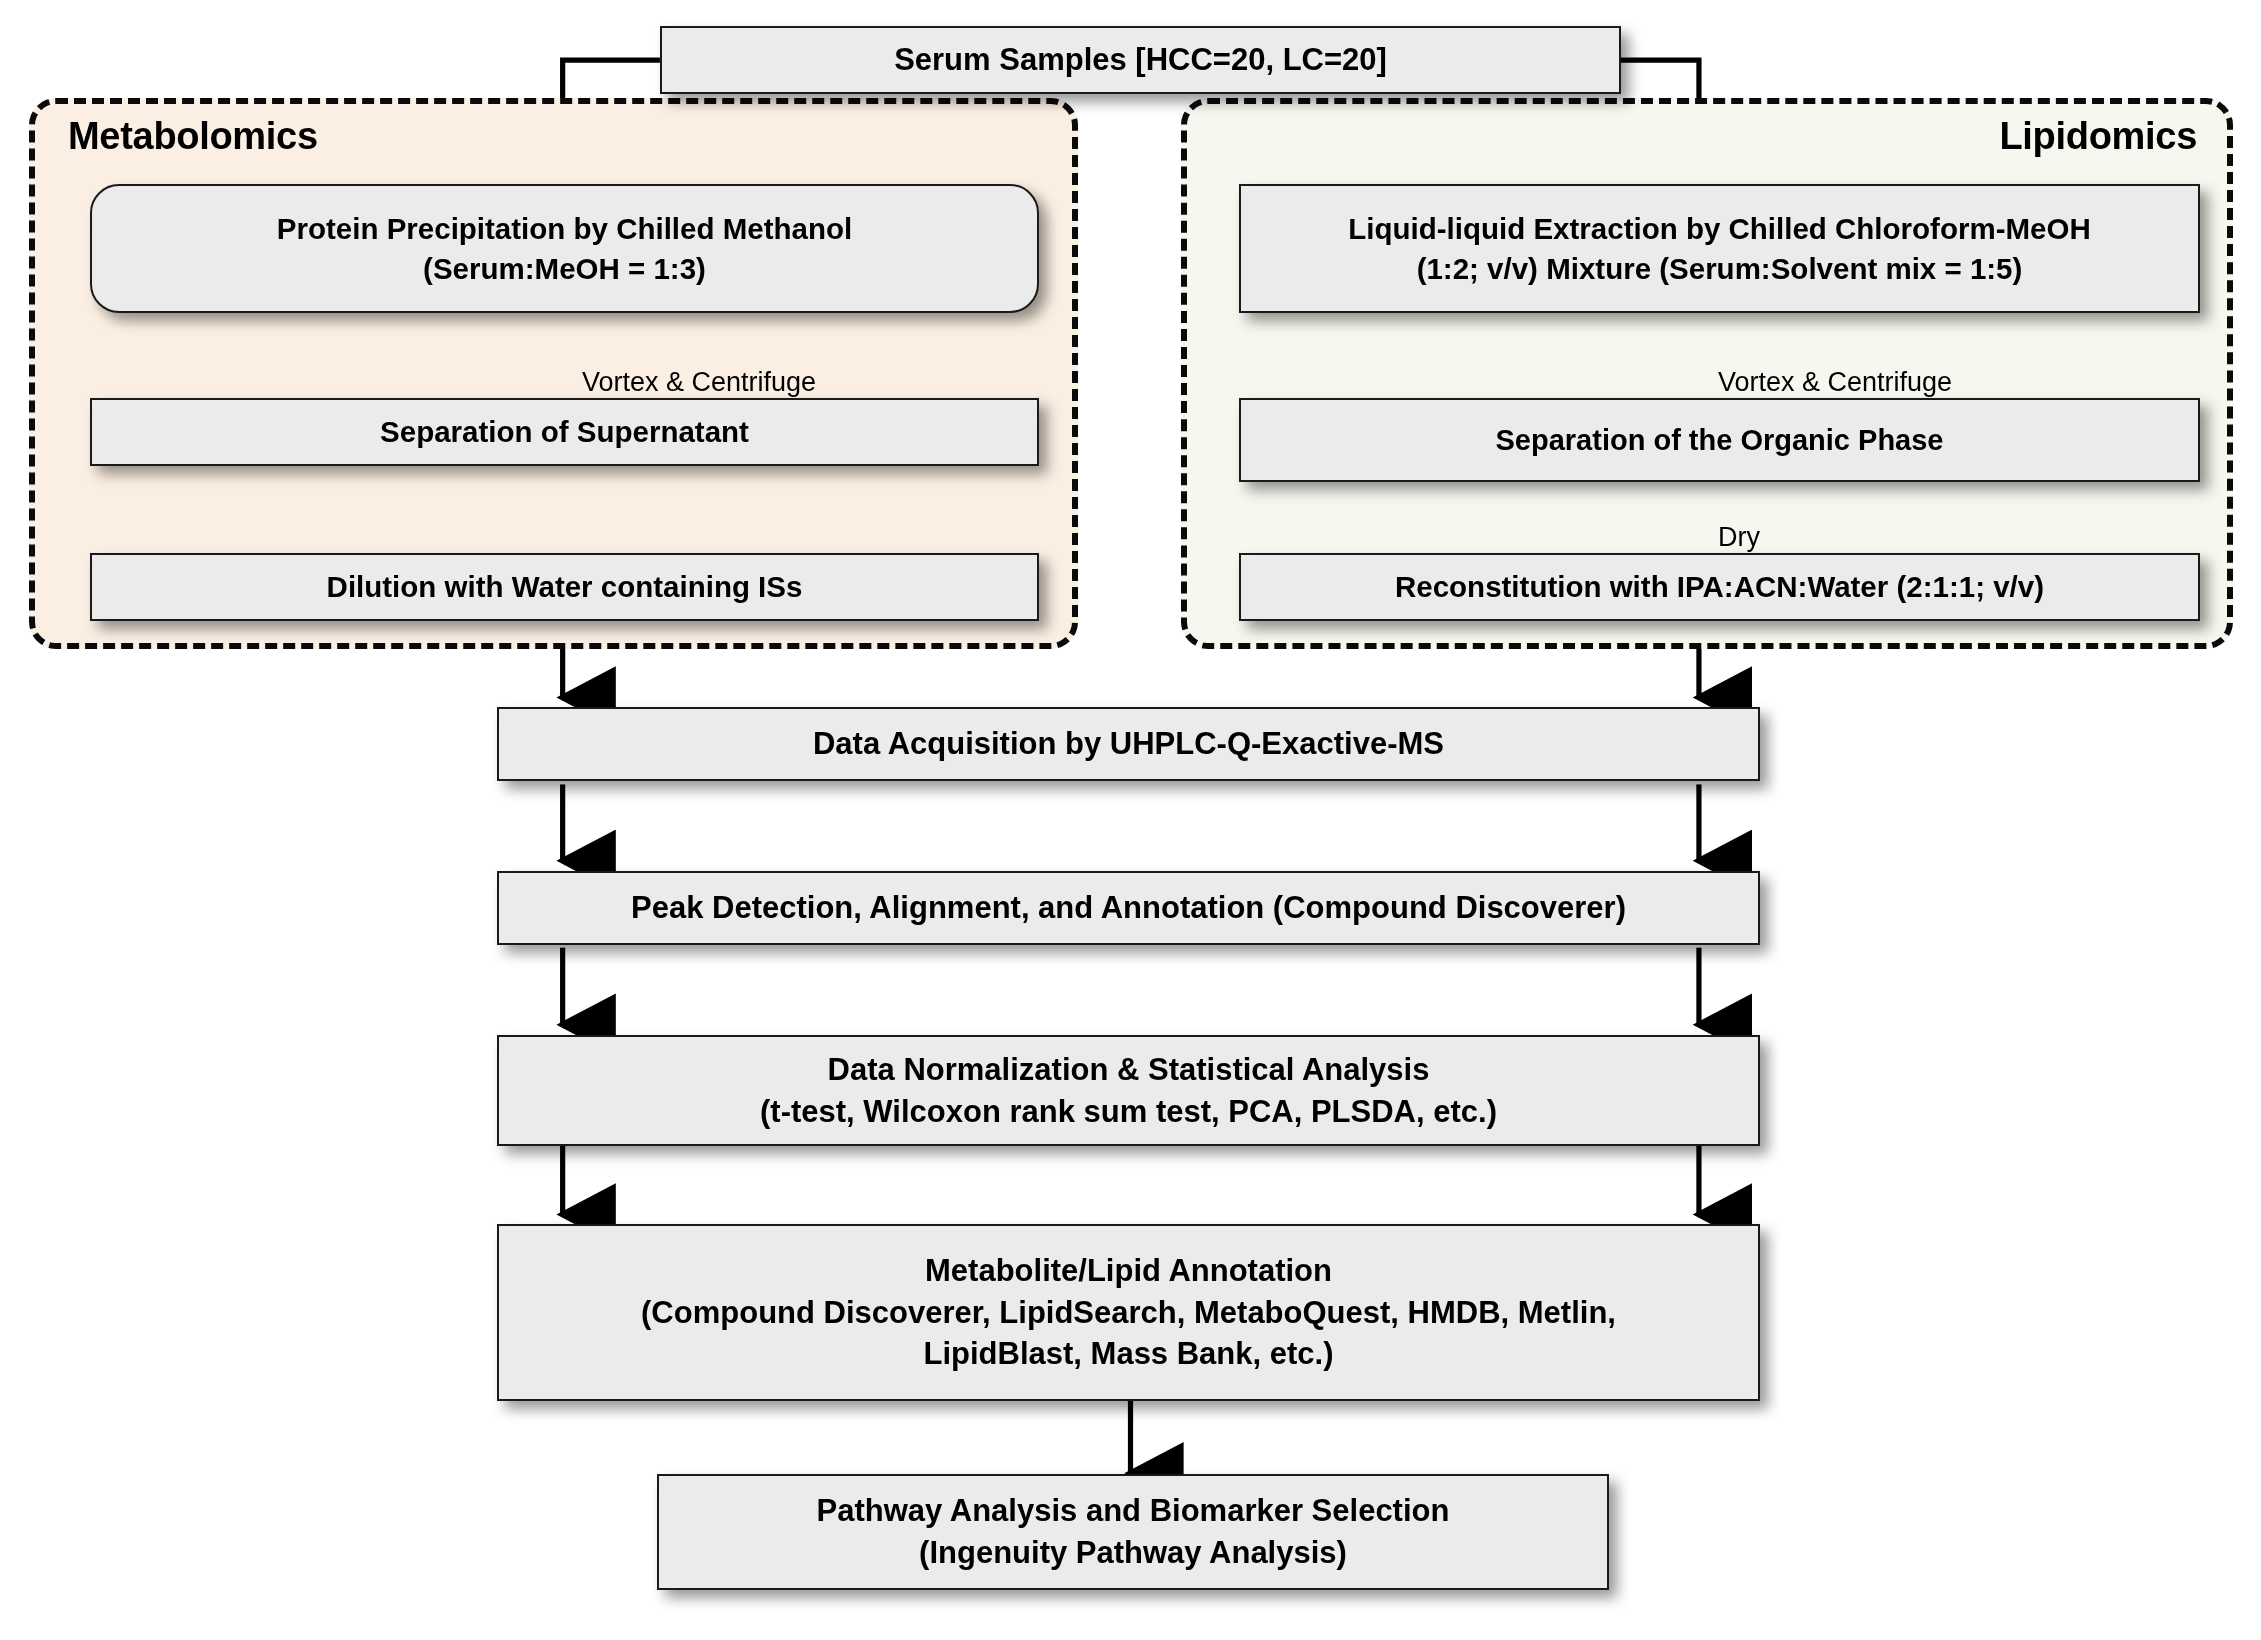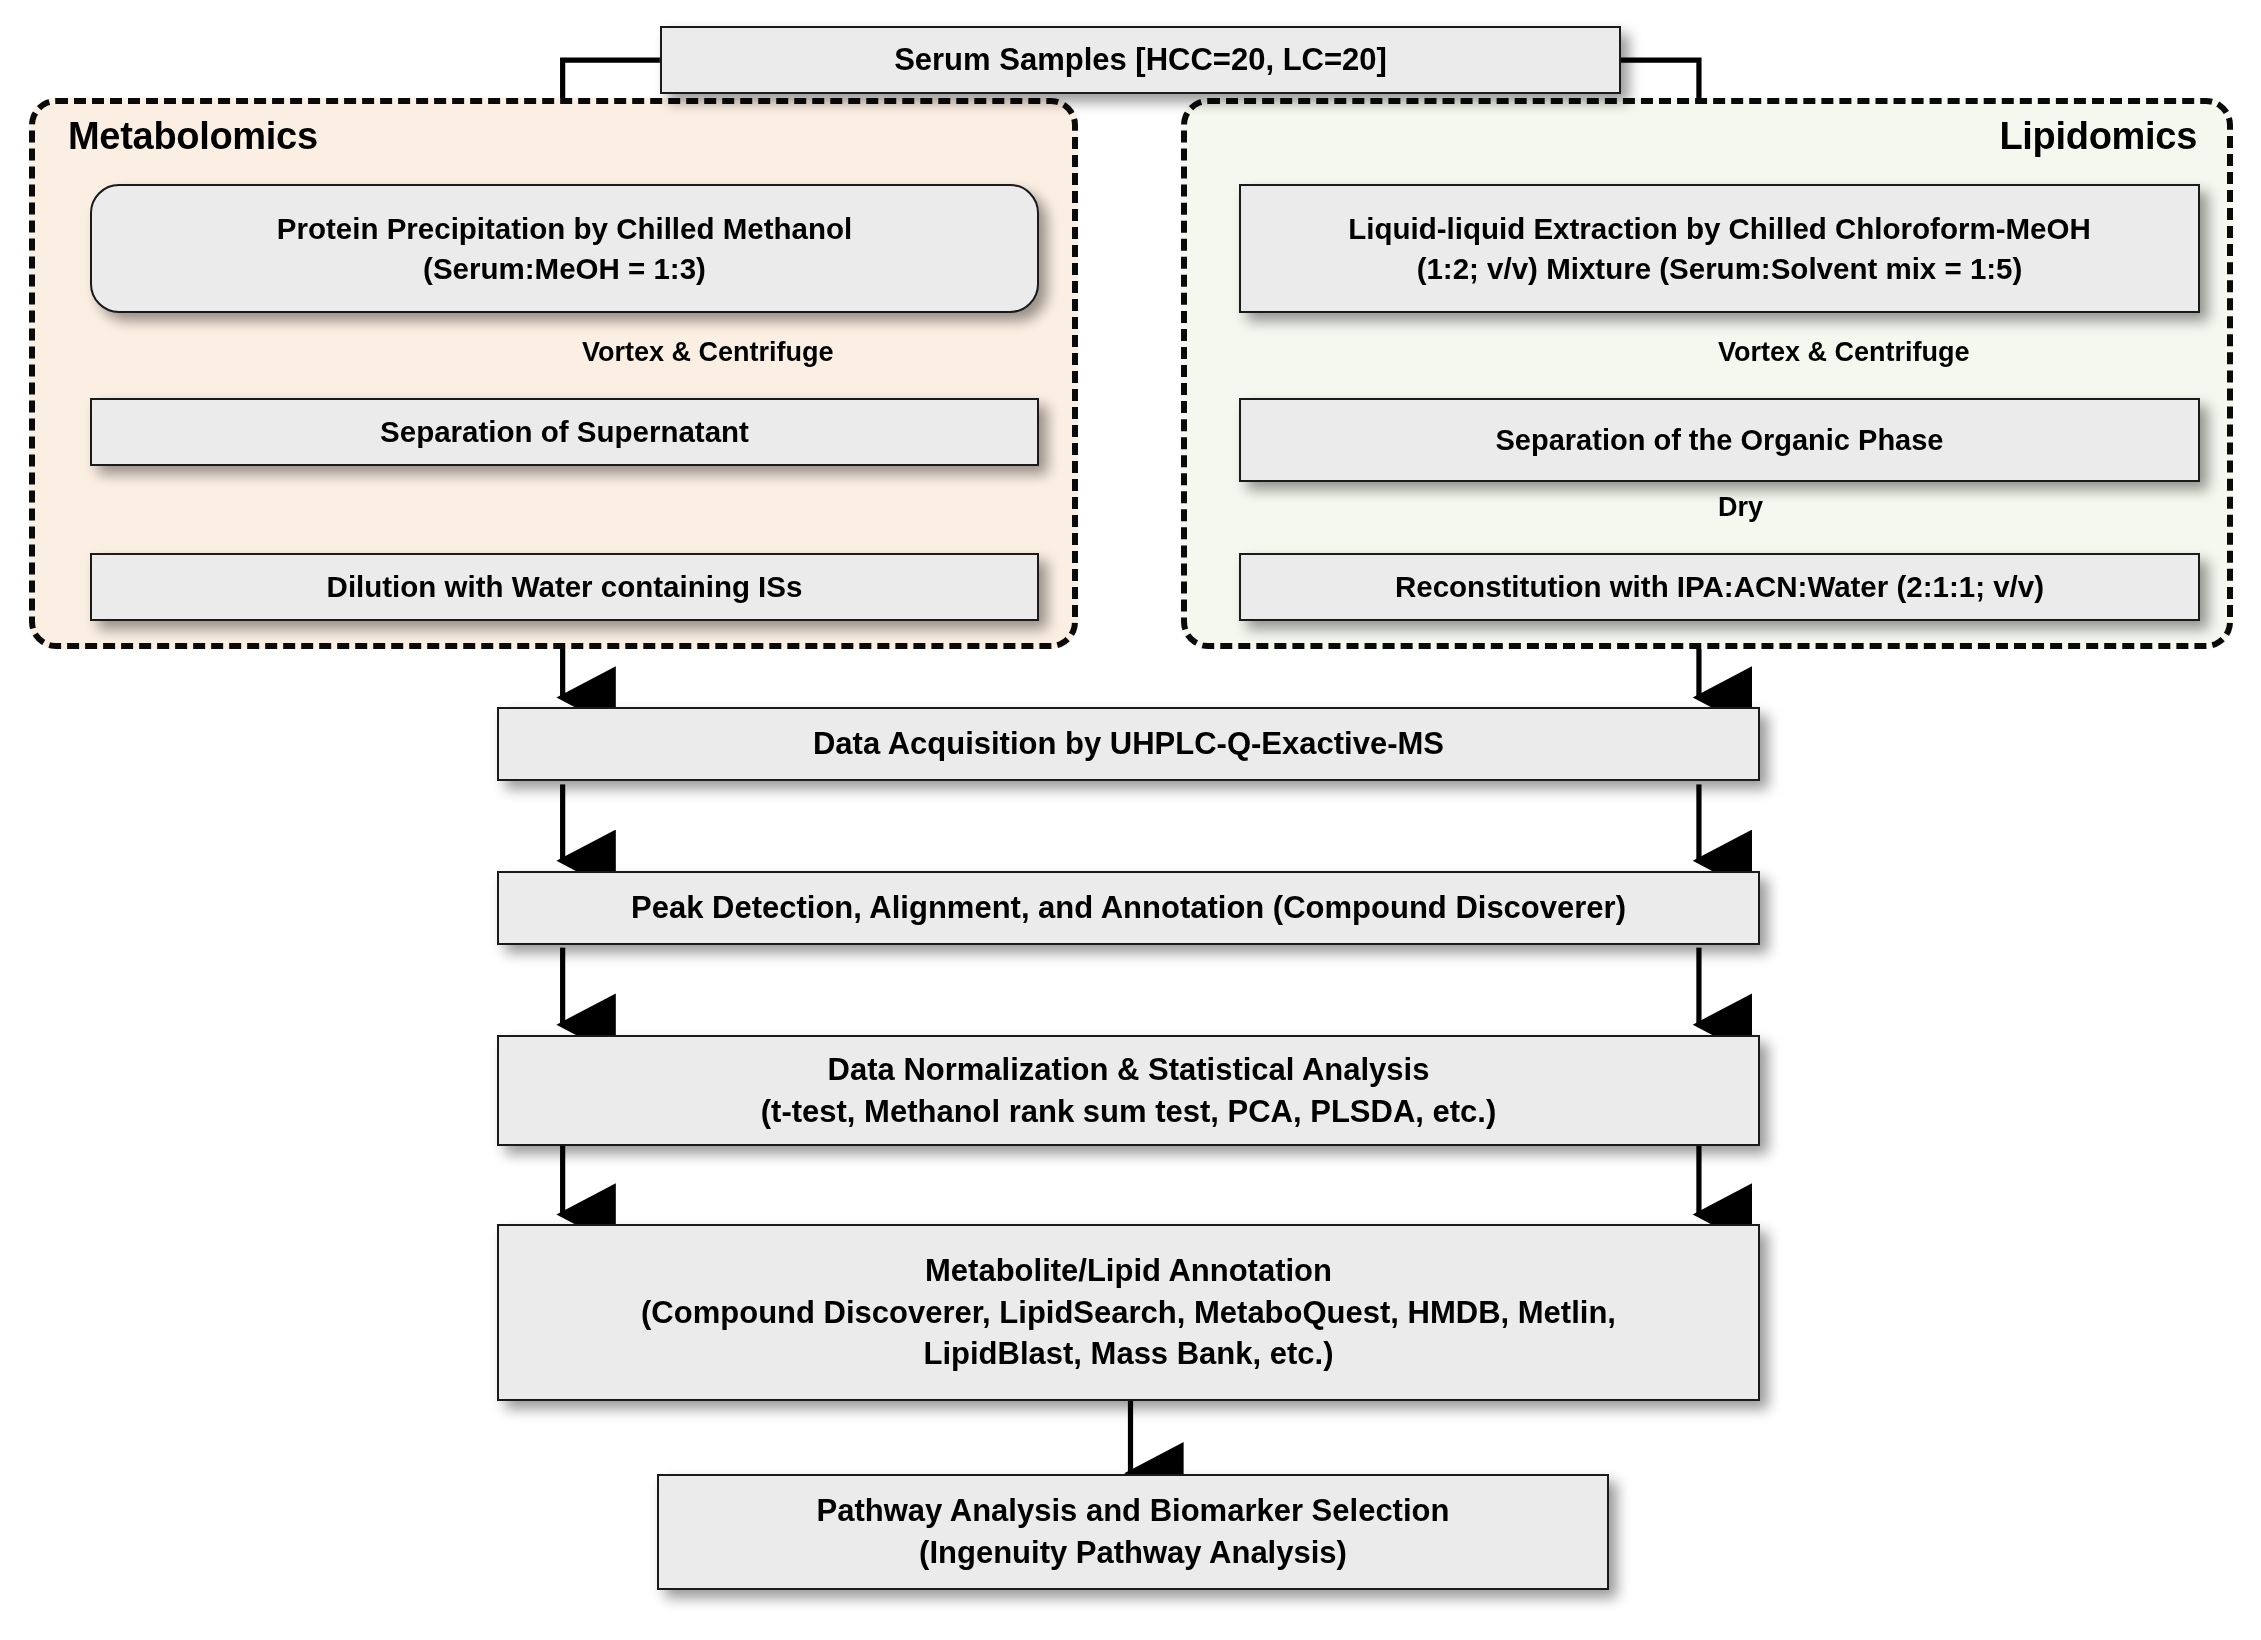--- a/index.html
+++ b/index.html
@@ -44,25 +44,26 @@
     box-shadow:8px 8px 12.7px rgba(0,0,0,0.40);
     z-index:4;
     line-height:1.34;
     padding:2.3px 9.3px;
   }
   .node .ln{display:block;white-space:nowrap;}
 
   
   .edge-label{
     position:absolute;
-    font-weight:bold;
+    font-weight:normal;
     font-size:27px;
     color:#000;
     white-space:nowrap;
     z-index:5;
+    margin-top:30px;
   }
 </style>
 </head>
 <body>
 
 <div id="stage">
 
   <svg id="wires" viewBox="0 0 3906 2833" width="2261" height="1640" preserveAspectRatio="none" xmlns="http://www.w3.org/2000/svg">
     <defs>
       <marker id="ah" viewBox="0 0 12 12" refX="6" refY="10.2" markerWidth="12" markerHeight="12" orient="auto-start-reverse" markerUnits="strokeWidth">
@@ -142,21 +143,21 @@
   <div class="node" style="left:497px;top:707px;width:1263px;height:74px;font-size:31px;">
     <span class="ln">Data Acquisition by UHPLC-Q-Exactive-MS</span>
   </div>
 
   <div class="node" style="left:497px;top:871px;width:1263px;height:74px;font-size:31px;">
     <span class="ln">Peak Detection, Alignment, and Annotation (Compound Discoverer)</span>
   </div>
 
   <div class="node" style="left:497px;top:1035px;width:1263px;height:111px;font-size:31px;flex-direction:column;">
     <span class="ln">Data Normalization &amp; Statistical Analysis</span>
-    <span class="ln">(t-test, Methanol rank sum test, PCA, PLSDA, etc.)</span>
+    <span class="ln">(t-test, Wilcoxon rank sum test, PCA, PLSDA, etc.)</span>
   </div>
 
   <div class="node" style="left:497px;top:1224px;width:1263px;height:177px;font-size:31px;flex-direction:column;">
     <span class="ln">Metabolite/Lipid Annotation</span>
     <span class="ln">(Compound Discoverer, LipidSearch, MetaboQuest, HMDB, Metlin,</span>
     <span class="ln">LipidBlast, Mass Bank, etc.)</span>
   </div>
 
   <div class="node" style="left:657px;top:1474px;width:952px;height:116px;font-size:31px;flex-direction:column;">
     <span class="ln">Pathway Analysis and Biomarker Selection</span>

